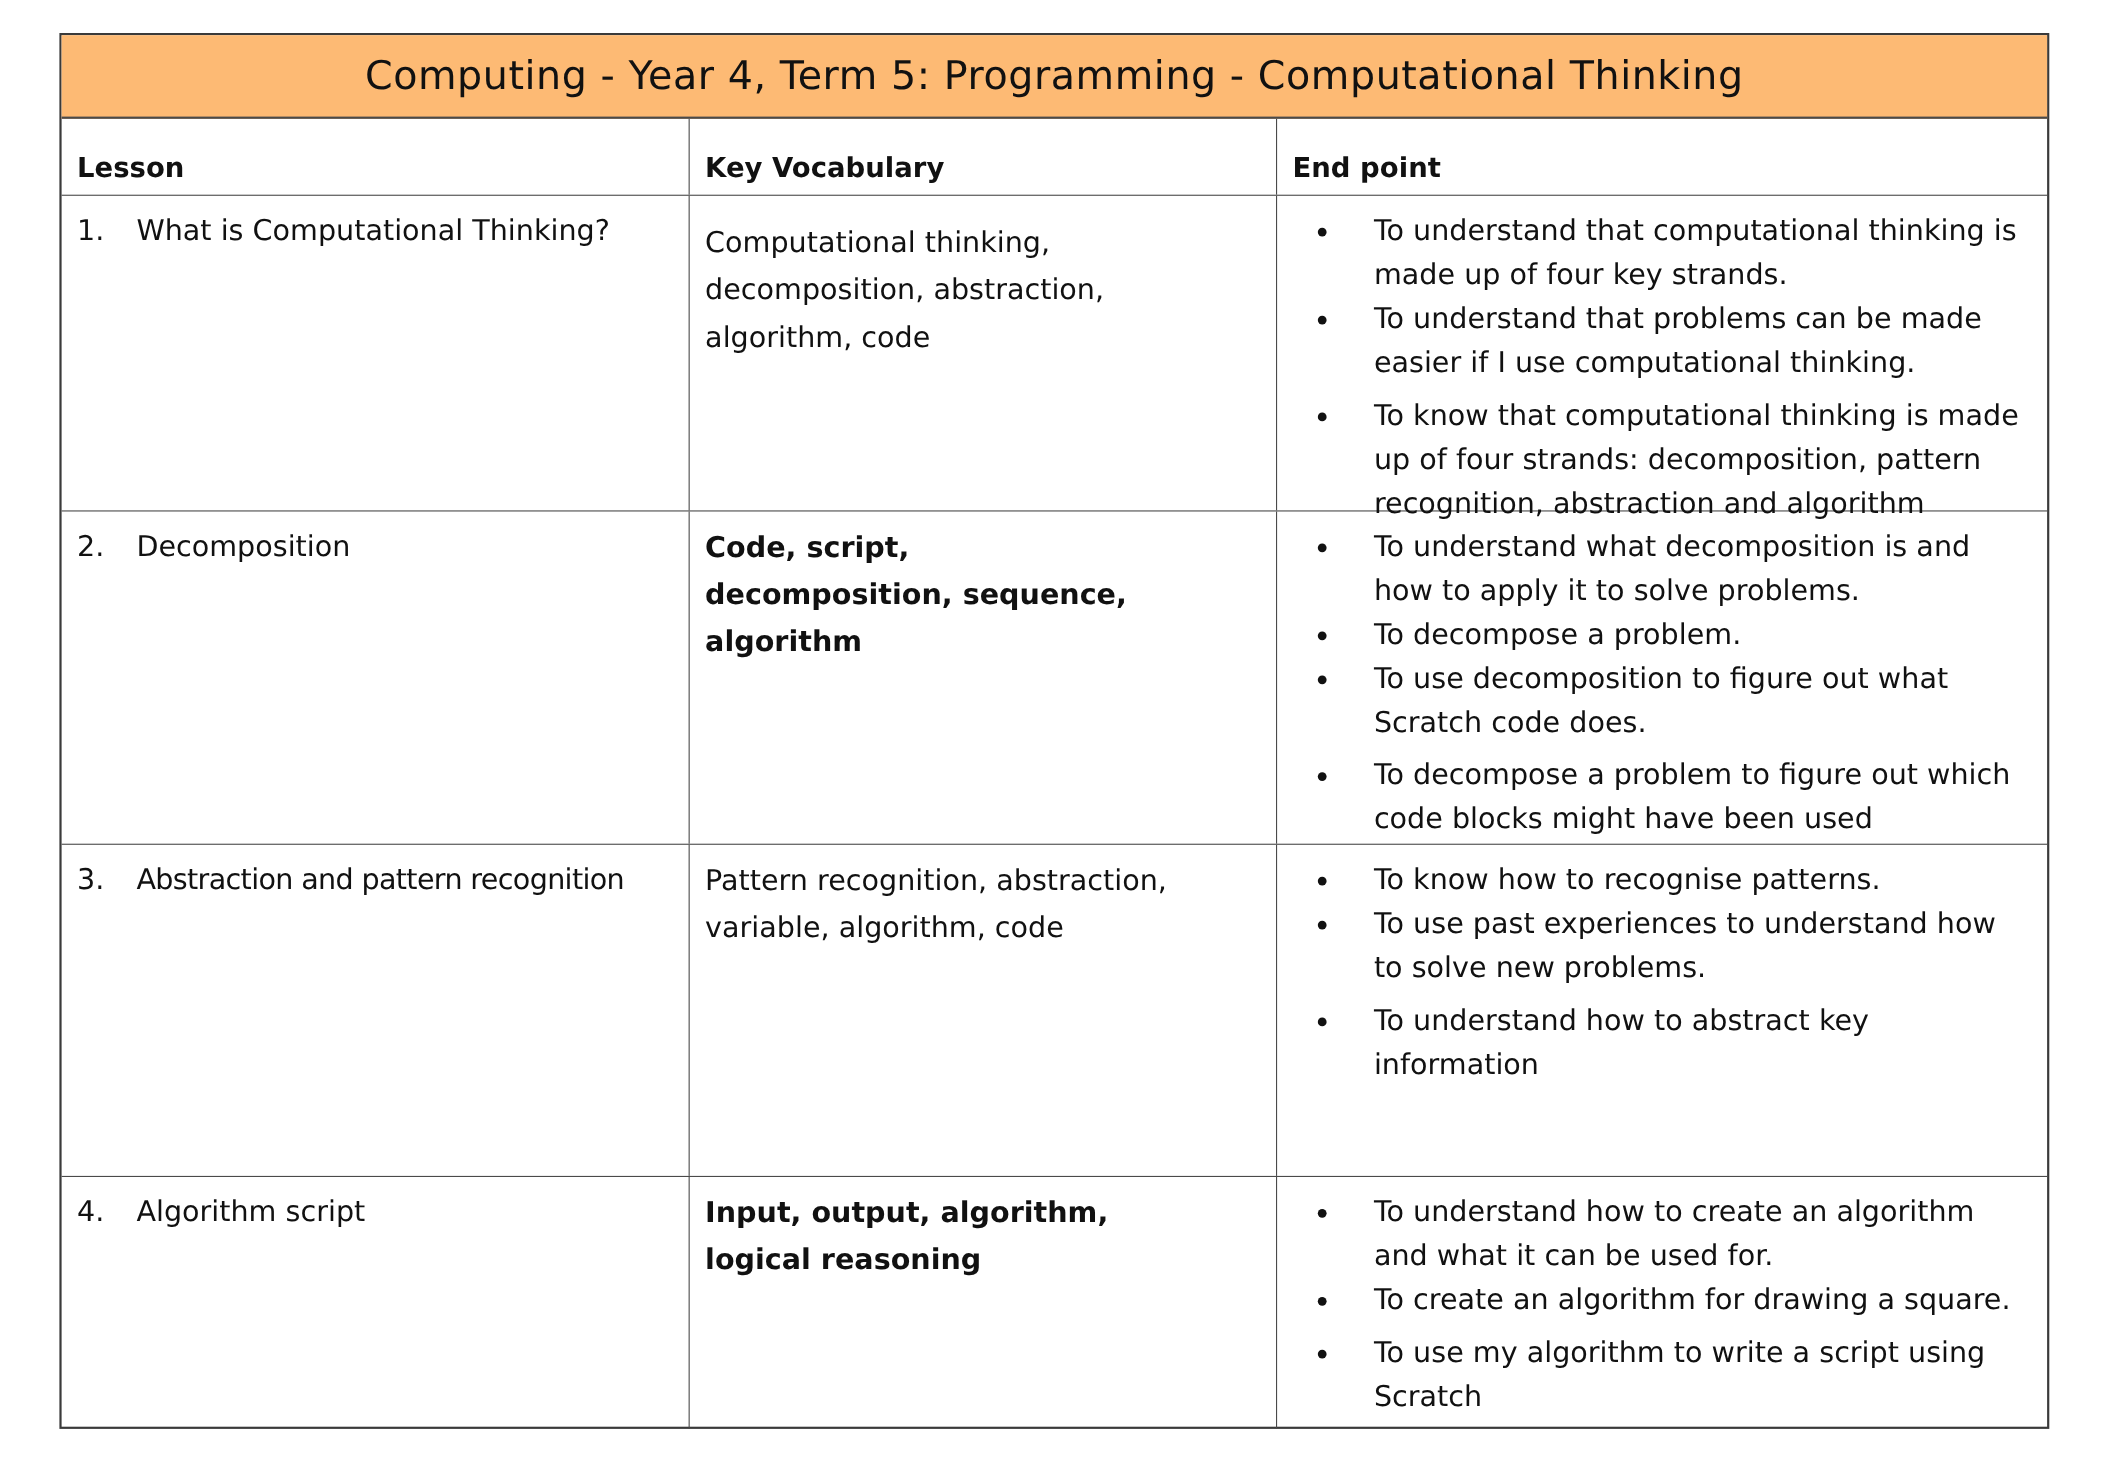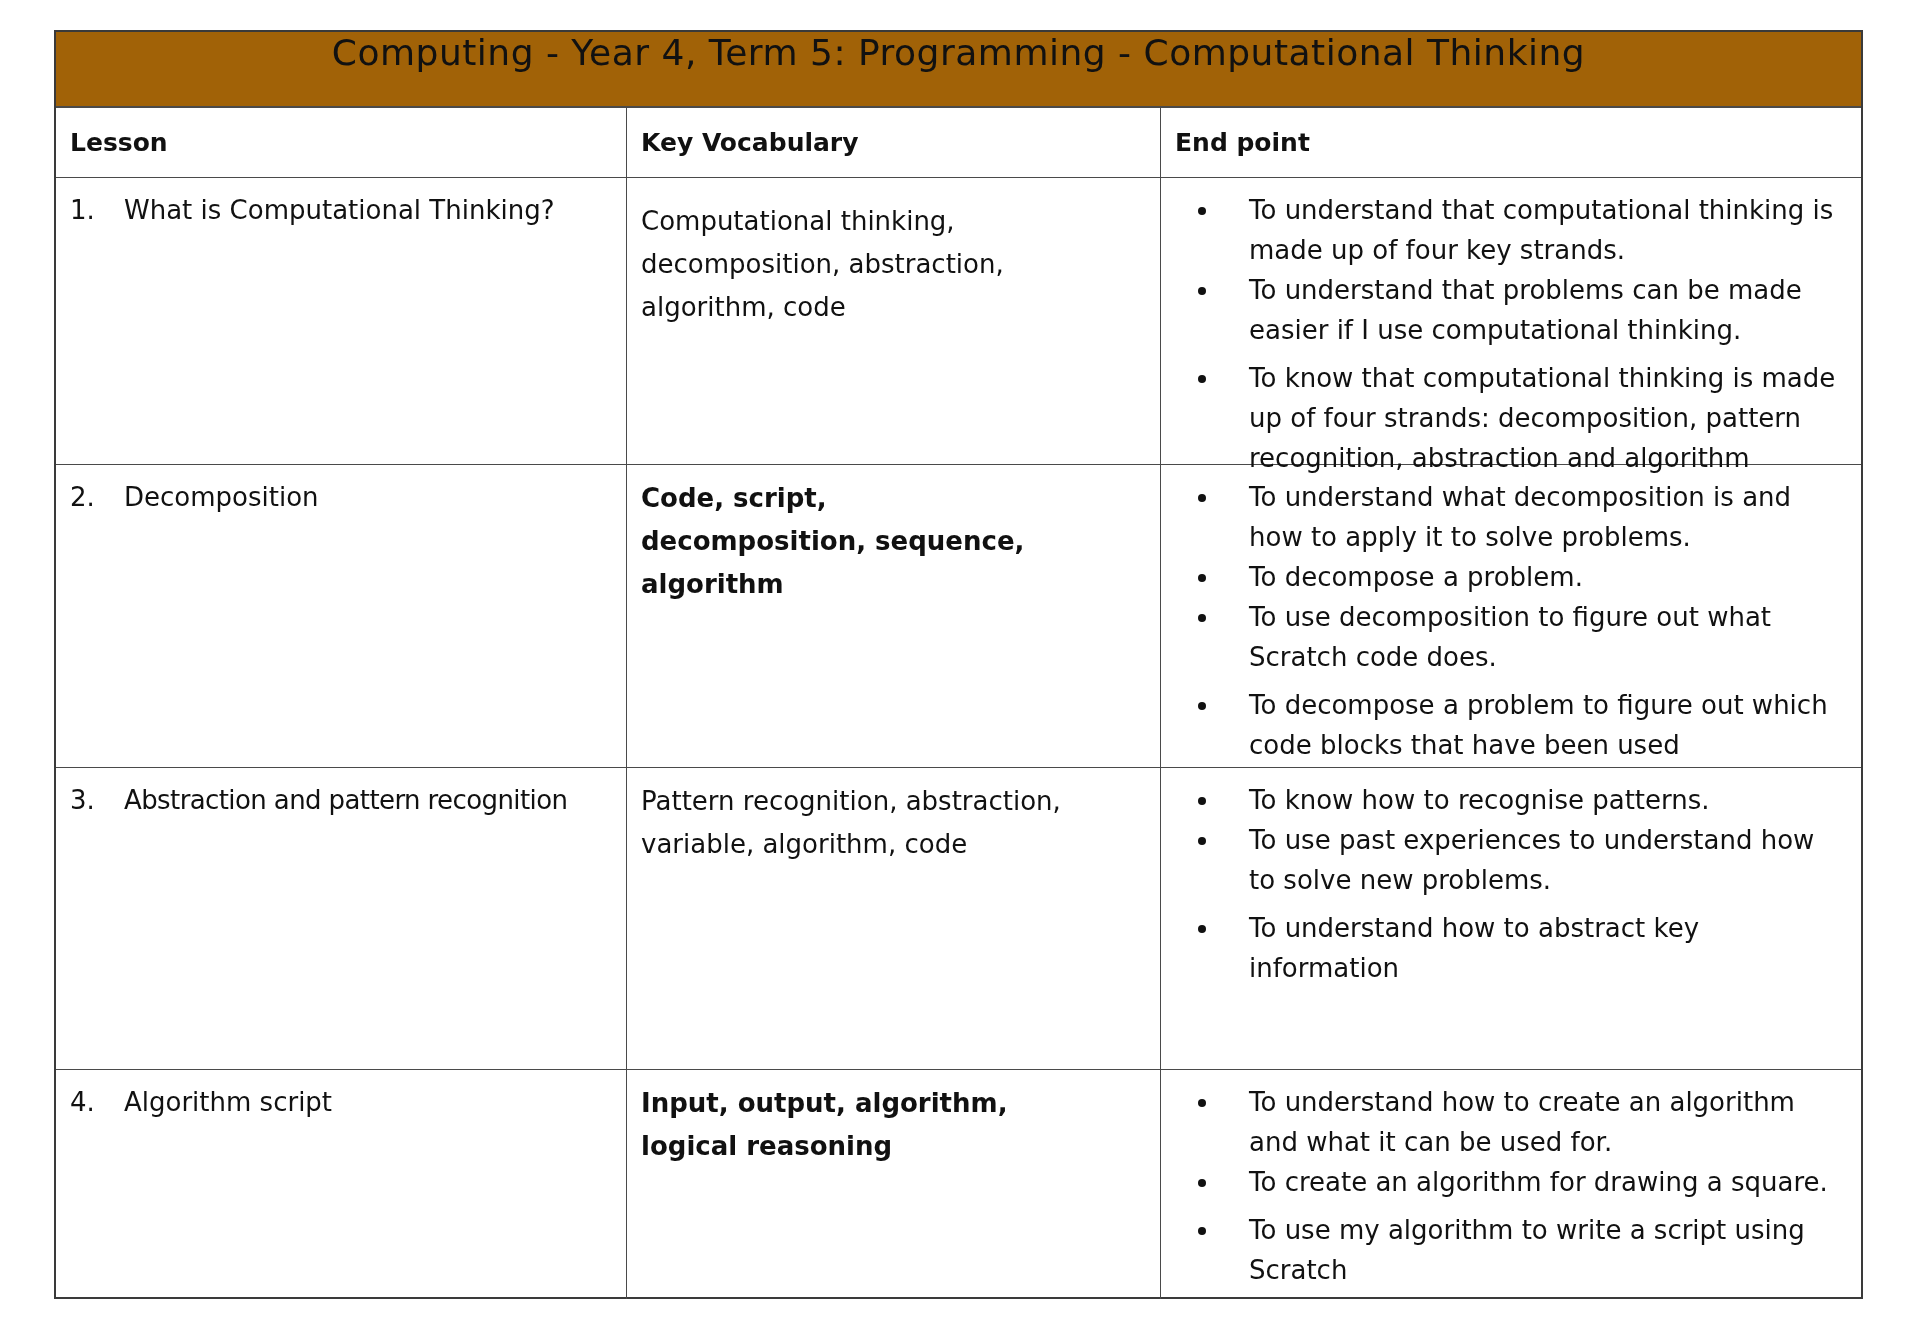--- a/index.html
+++ b/index.html
@@ -6,41 +6,41 @@
   body {
     width: 1920px; height: 1329px; position: relative; overflow: hidden;
     font-family: "DejaVu Sans", sans-serif; color: #111;
   }
   .table {
     position: absolute; left: 54px; top: 30px; width: 1809px; height: 1269px;
     border: 2px solid #3a3a3a; box-sizing: border-box;
   }
   .title-row {
     position: absolute; left: 0; top: 0; width: 100%; height: 76px;
-    background: #a16207; border-bottom: 2px solid #4a4a4a; box-sizing: border-box;
-    display: flex; justify-content: center;
+    background: #fdba74; border-bottom: 2px solid #4a4a4a; box-sizing: border-box;
+    display: flex; align-items: center; justify-content: center;
   }
   .title-row h1 {
     margin: 0; font-weight: normal; font-size: 36px; letter-spacing: 0.5px;
     font-family: "DejaVu Sans", sans-serif; color: #111;
     transform: scaleX(1.0);
   }
   .row {
     position: absolute; left: 0; width: 100%; box-sizing: border-box;
     border-bottom: 1.5px solid #4a4a4a;
   }
   .row:last-child { border-bottom: none; }
   .cell {
     position: absolute; top: 0; bottom: 0; box-sizing: border-box;
     padding: 12px 14px 0 14px;
   }
   .c1 { left: 0; width: 570px; }
   .c2 { left: 570px; width: 534px; border-left: 1.5px solid #4a4a4a; }
   .c3 { left: 1104px; right: 0; border-left: 1.5px solid #4a4a4a; padding-left: 14px; }
-  .head .cell { font-weight: bold; font-size: 25px; padding-top: 20px; }
+  .head .cell { font-weight: bold; font-size: 25px; padding-top: 30px; }
   .lesson {
     display: flex; font-size: 26px; line-height: 40px;
   }
   .lesson .num { width: 54px; flex: none; }
   .vocab { font-size: 26px; line-height: 43px; }
   ul.ends { list-style: none; margin: 0; padding: 0; }
   ul.ends li {
     position: relative; padding-left: 74px; font-size: 26px; line-height: 40px;
   }
   ul.ends li.gap { margin-top: 8px; }
@@ -90,21 +90,21 @@
       </div>
     </div>
     <div class="cell c2">
       <div class="vocab" style="width:400px;font-weight:bold;">Code, script, decomposition, sequence, algorithm</div>
     </div>
     <div class="cell c3">
       <ul class="ends">
         <li><span class="bullet"></span><span>To understand what decomposition is and how to apply it to solve problems.</span></li>
         <li><span class="bullet"></span><span>To decompose a problem.</span></li>
         <li><span class="bullet"></span><span>To use decomposition to figure out what Scratch code does.</span></li>
-        <li class="gap"><span class="bullet"></span><span>To decompose a problem to figure out which code blocks that have been used</span></li>
+        <li class="gap"><span class="bullet"></span><span>To decompose a problem to figure out which code blocks might have been used</span></li>
       </ul>
     </div>
   </div>
 
   <div class="row" style="top:736px;height:302px;">
     <div class="cell c1">
       <div class="lesson">
         <span class="num">3.</span>
         <span style="white-space:nowrap;letter-spacing:-0.6px;">Abstraction and pattern recognition</span>
       </div>

